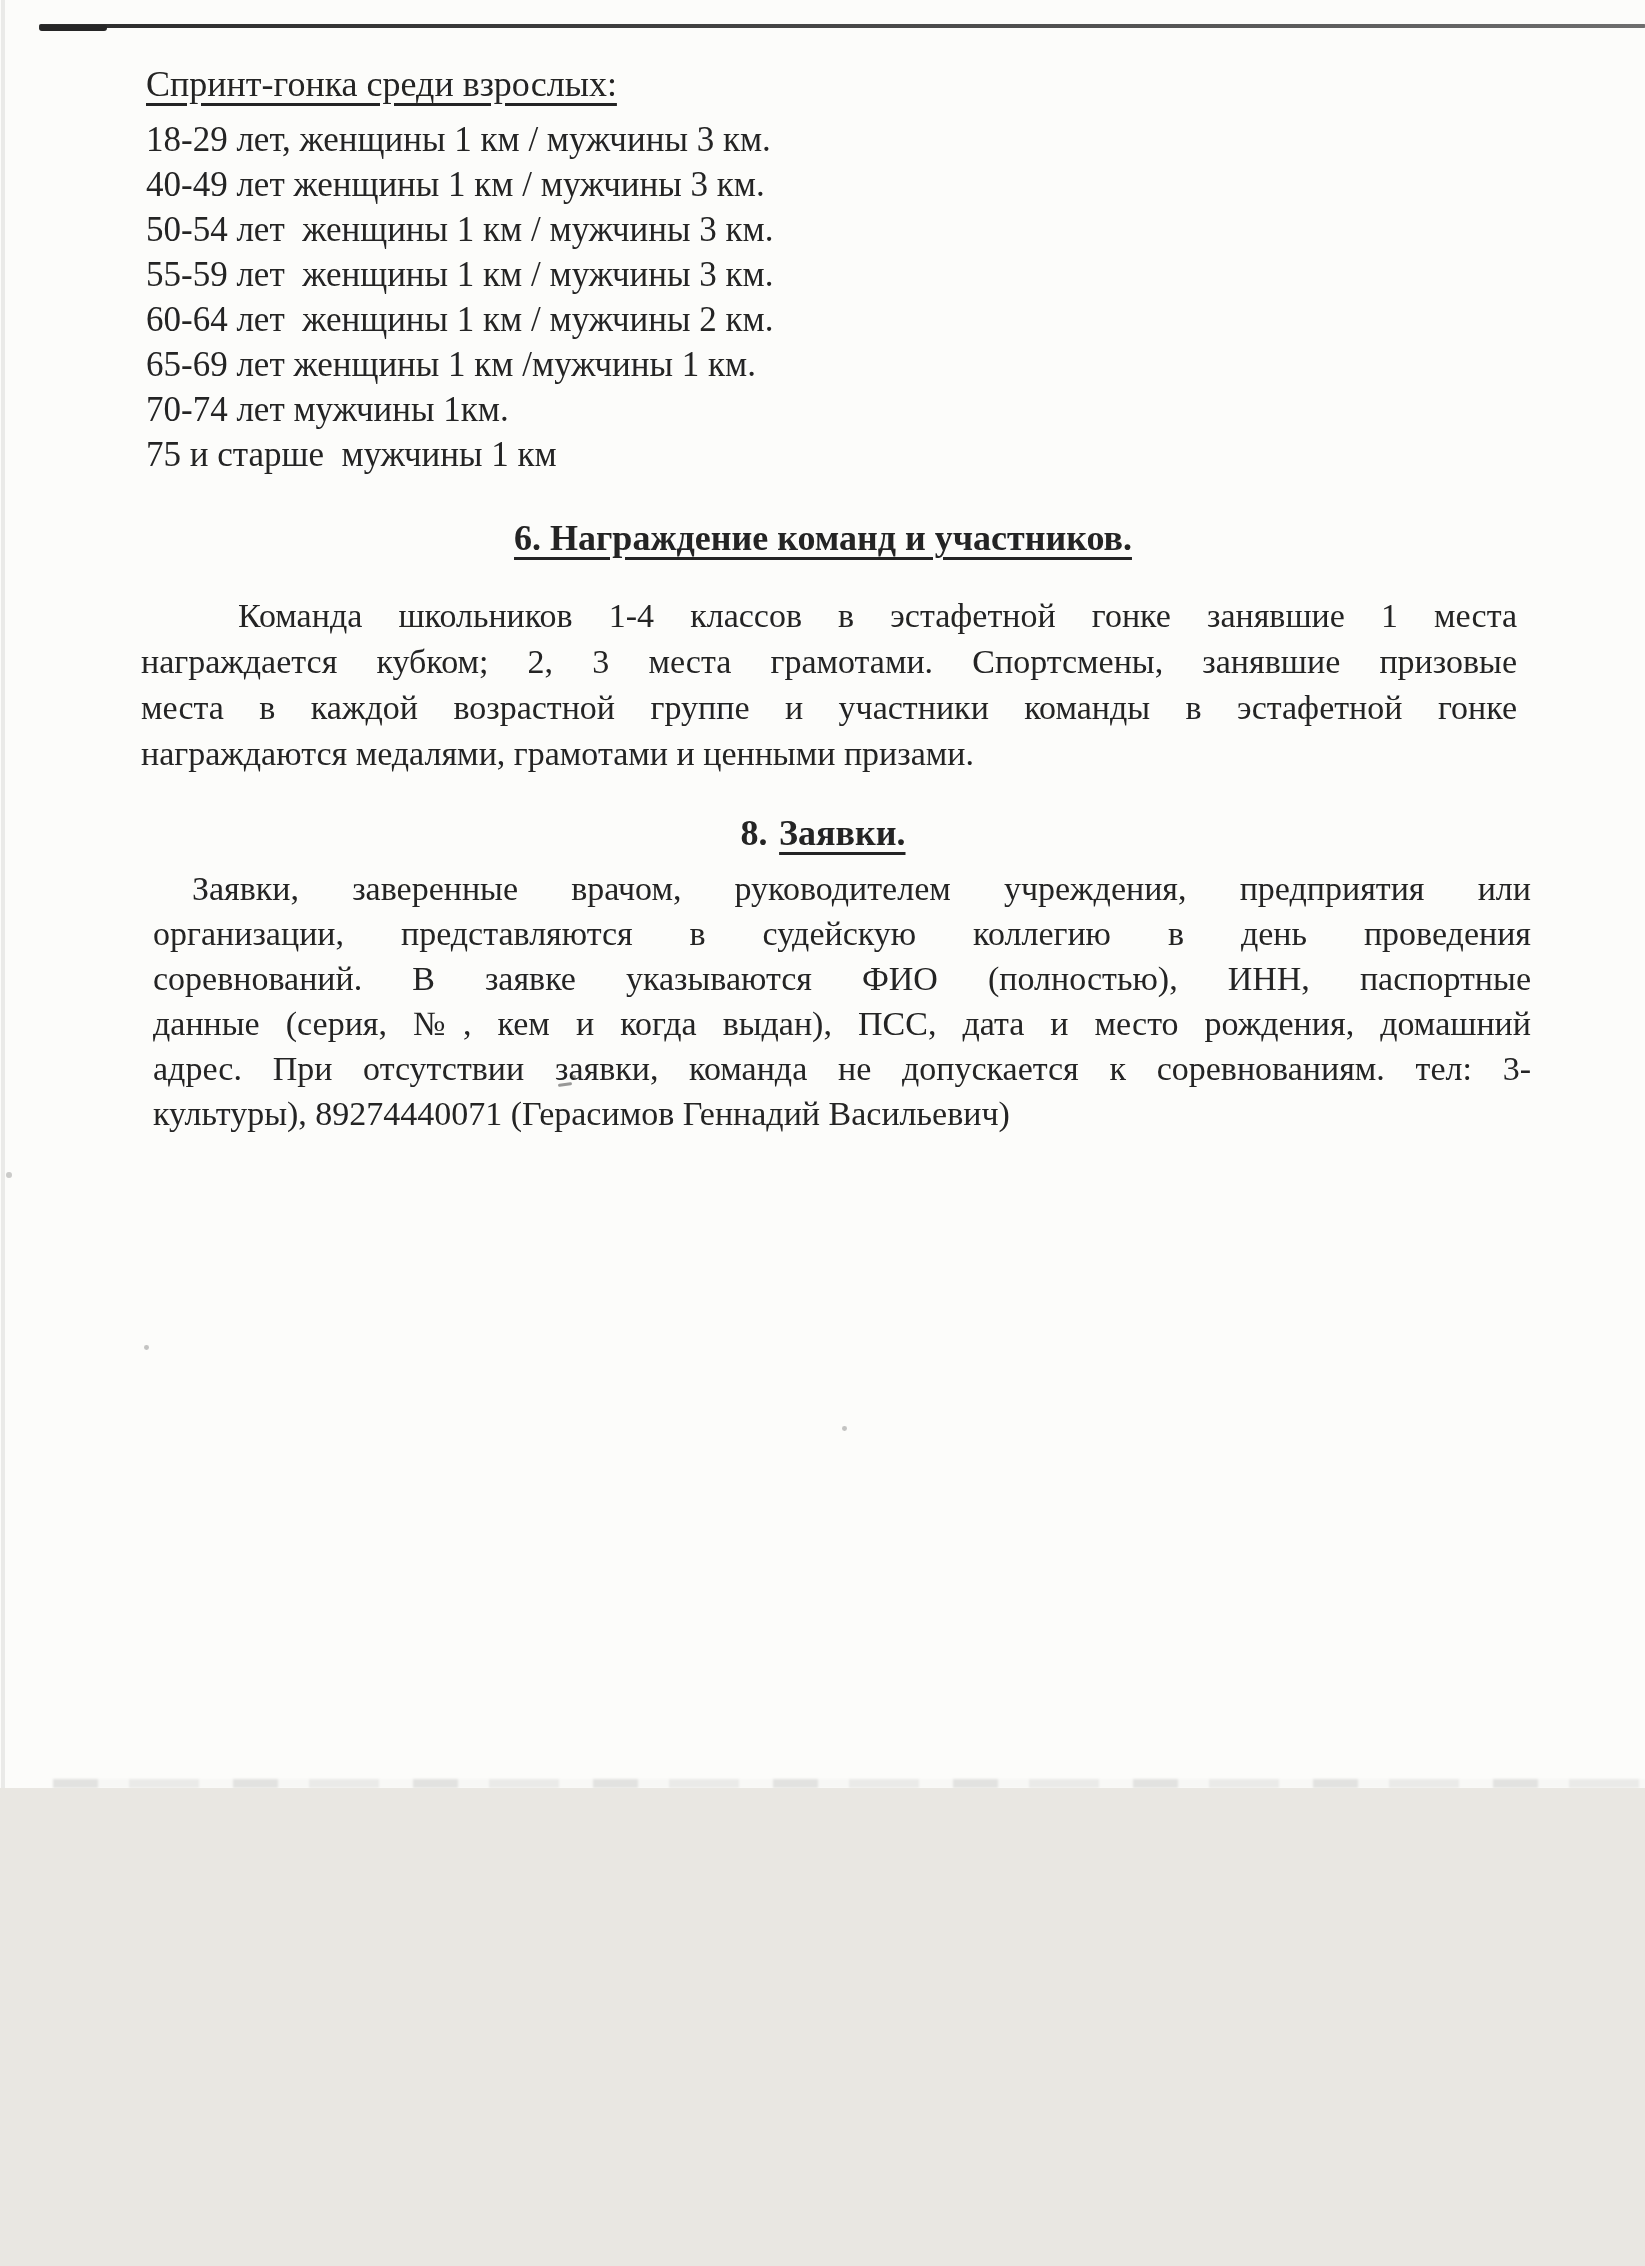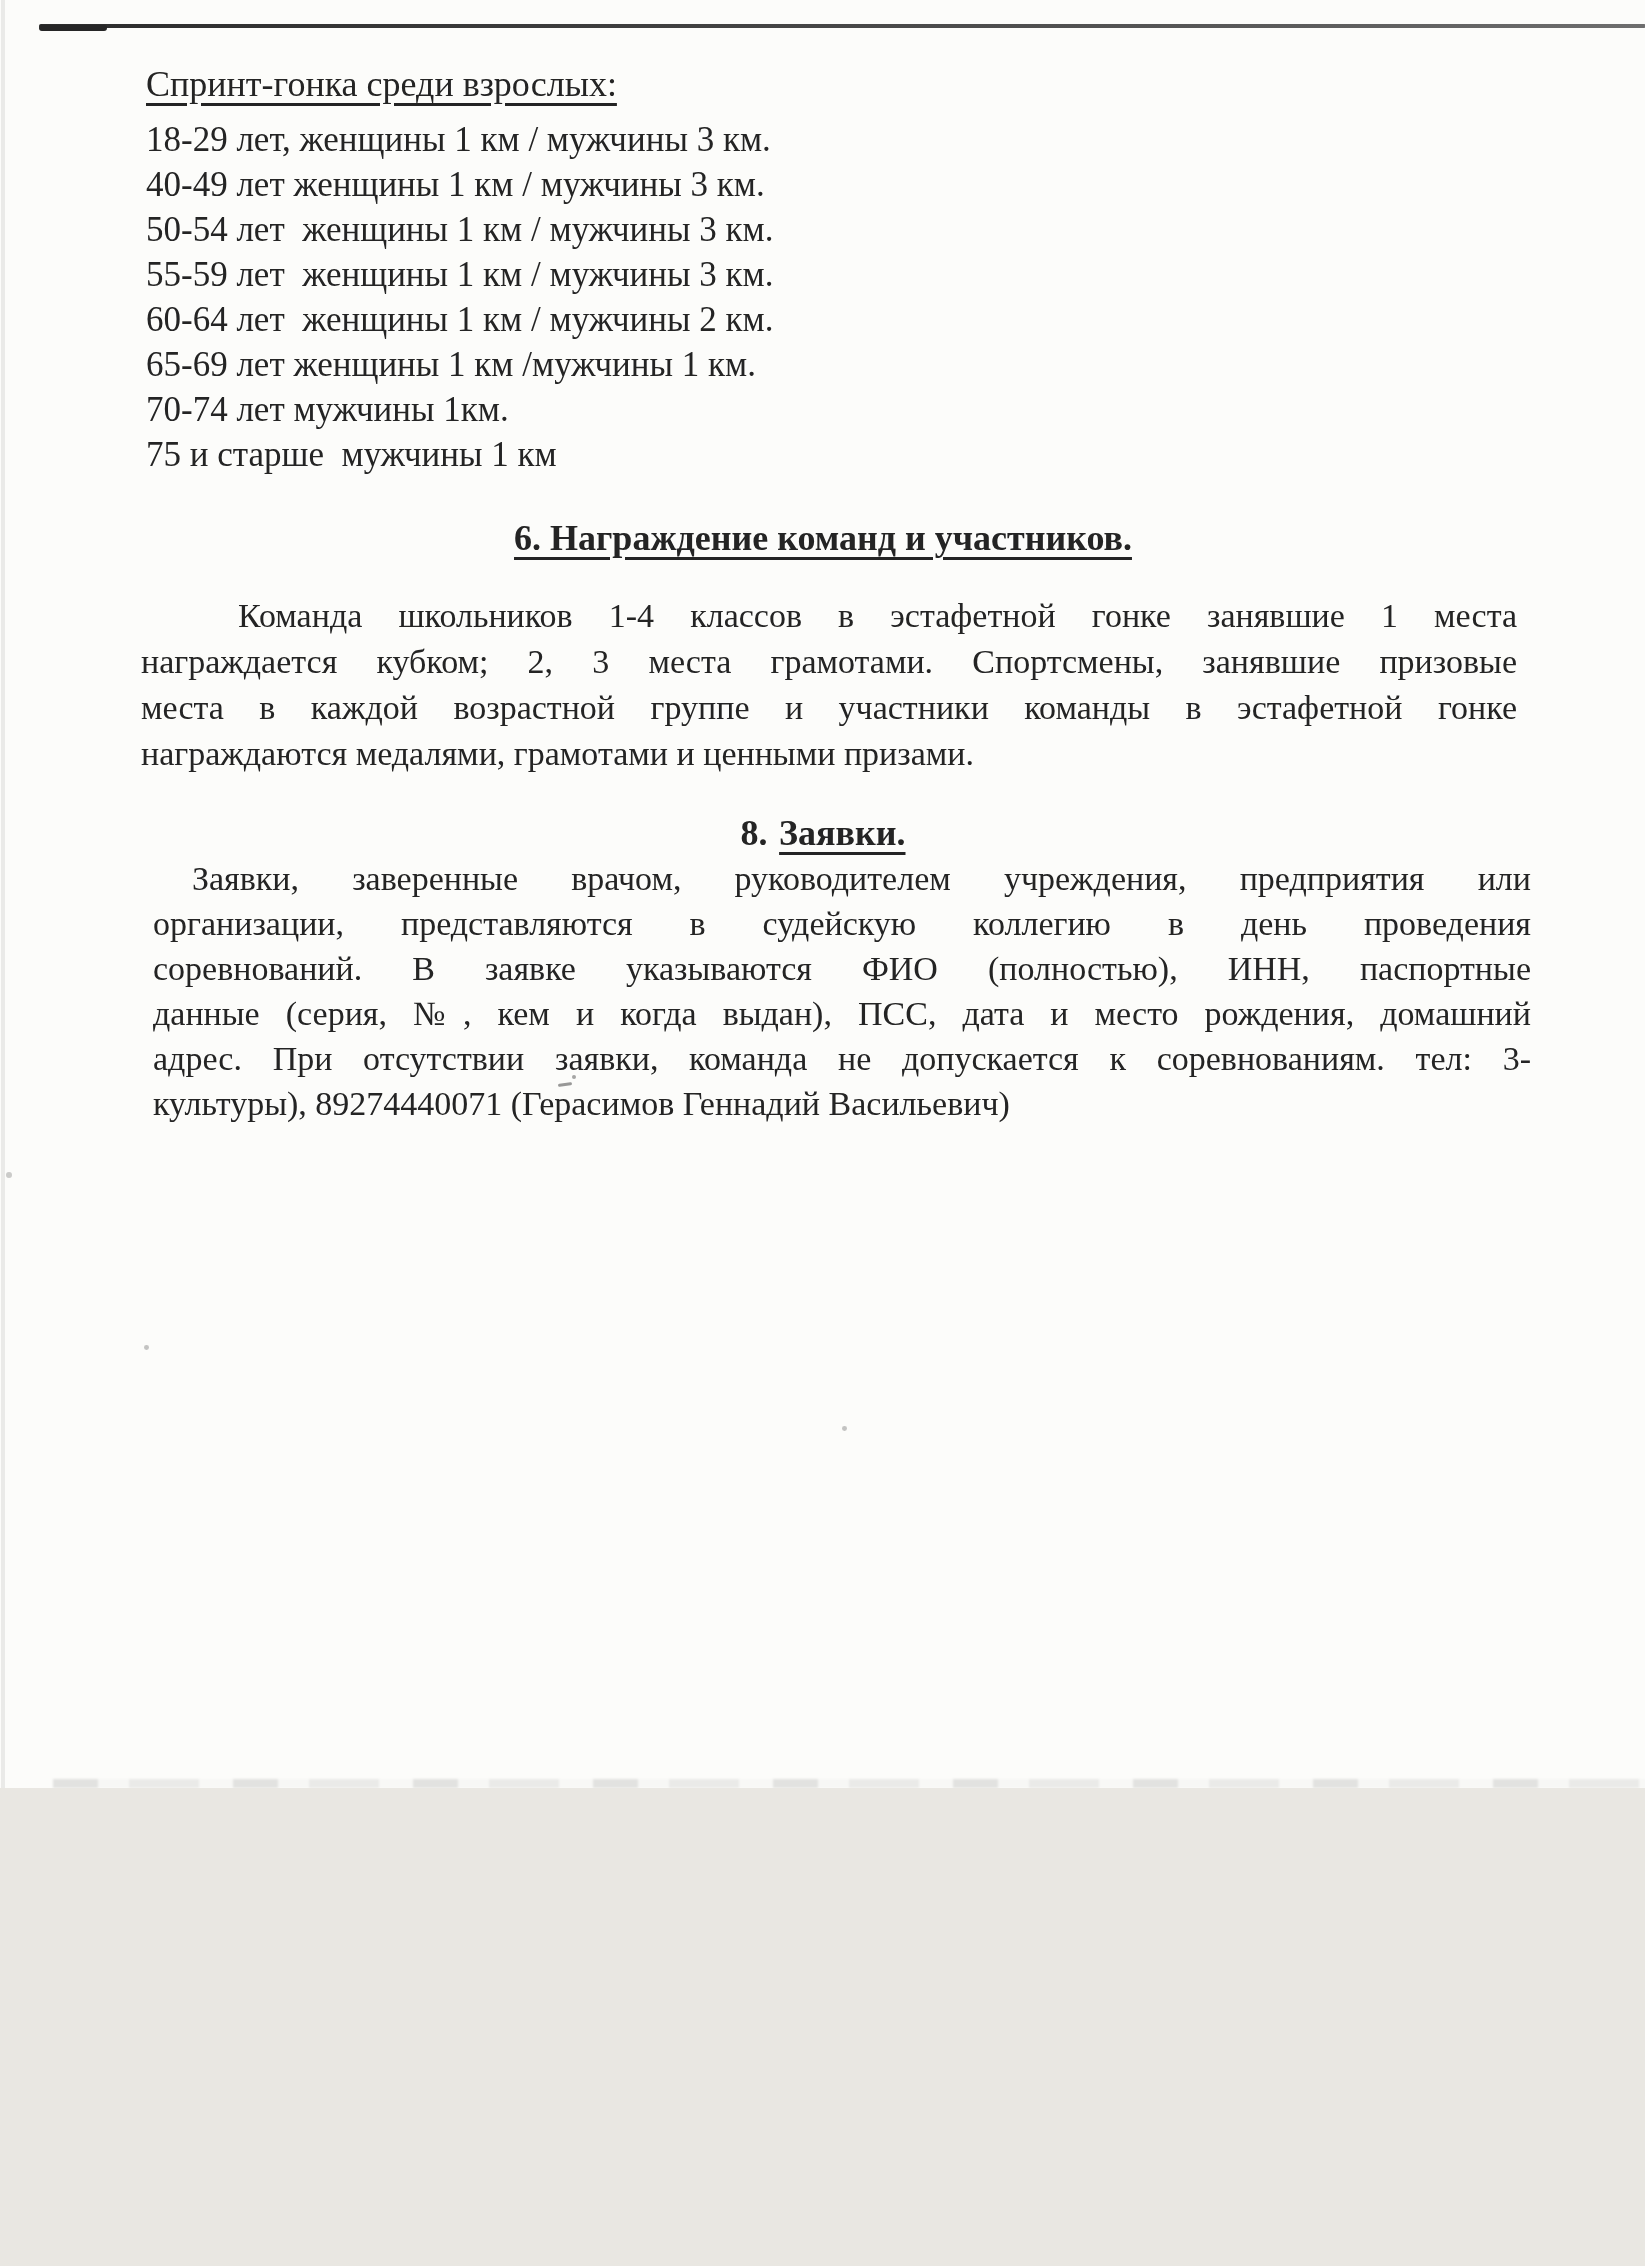--- a/index.html
+++ b/index.html
@@ -68,21 +68,21 @@
   .h6 { top:516px; }
   .h8 { top:811px; }
   .h8 .num { margin-right:11.6px; }
 
   .para { position:absolute; font-size:34px; }
   .p6 { left:141px; top:586px; width:1376px; line-height:46px; }
   .p8 { left:153px; top:856px; width:1378px; line-height:45px; }
   .jline { text-align:justify; text-align-last:justify; }
   .jlast { text-align:left; }
   .indent-lg { text-indent:97px;margin-top:7px; }
-  .indent-sm { text-indent:39px; }
+  .indent-sm { text-indent:39px;margin-top:10px; }
 </style>
 </head>
 <body>
 
 <div class="page">
 
   <div class="edge-top"></div>
   <div class="edge-left"></div>
   <div class="edge-bottom"></div>
   <div class="speck s1"></div>

